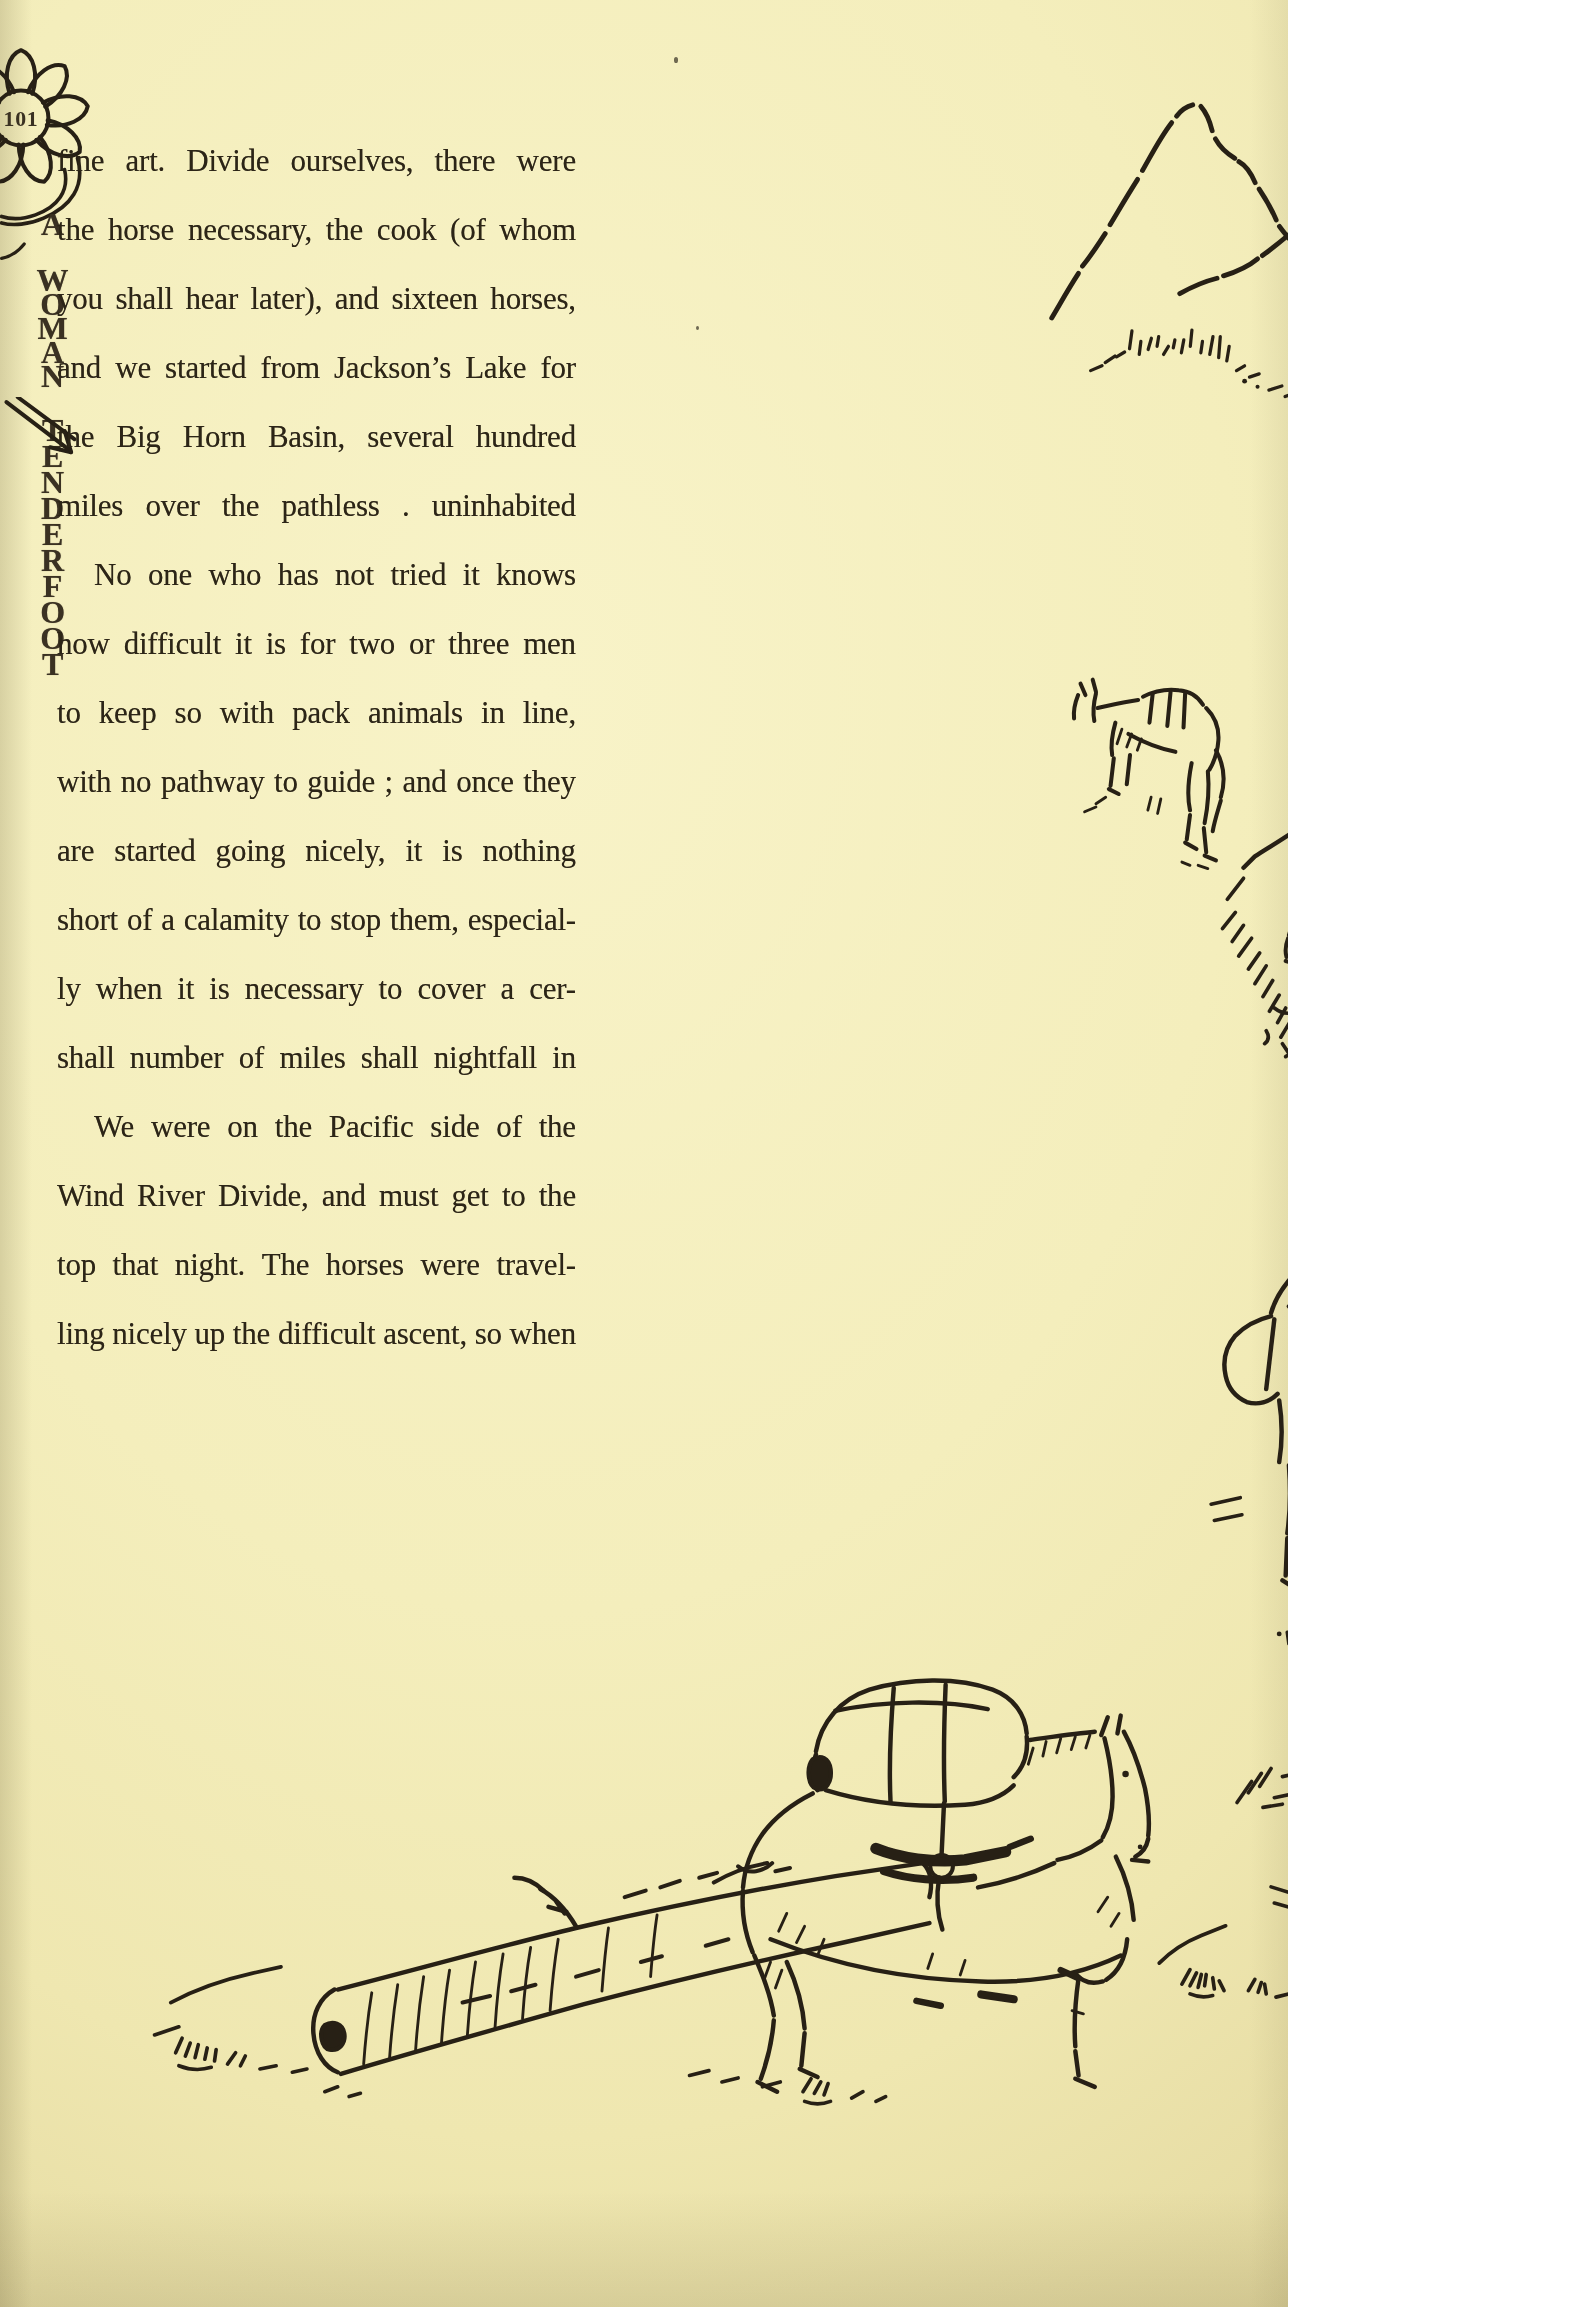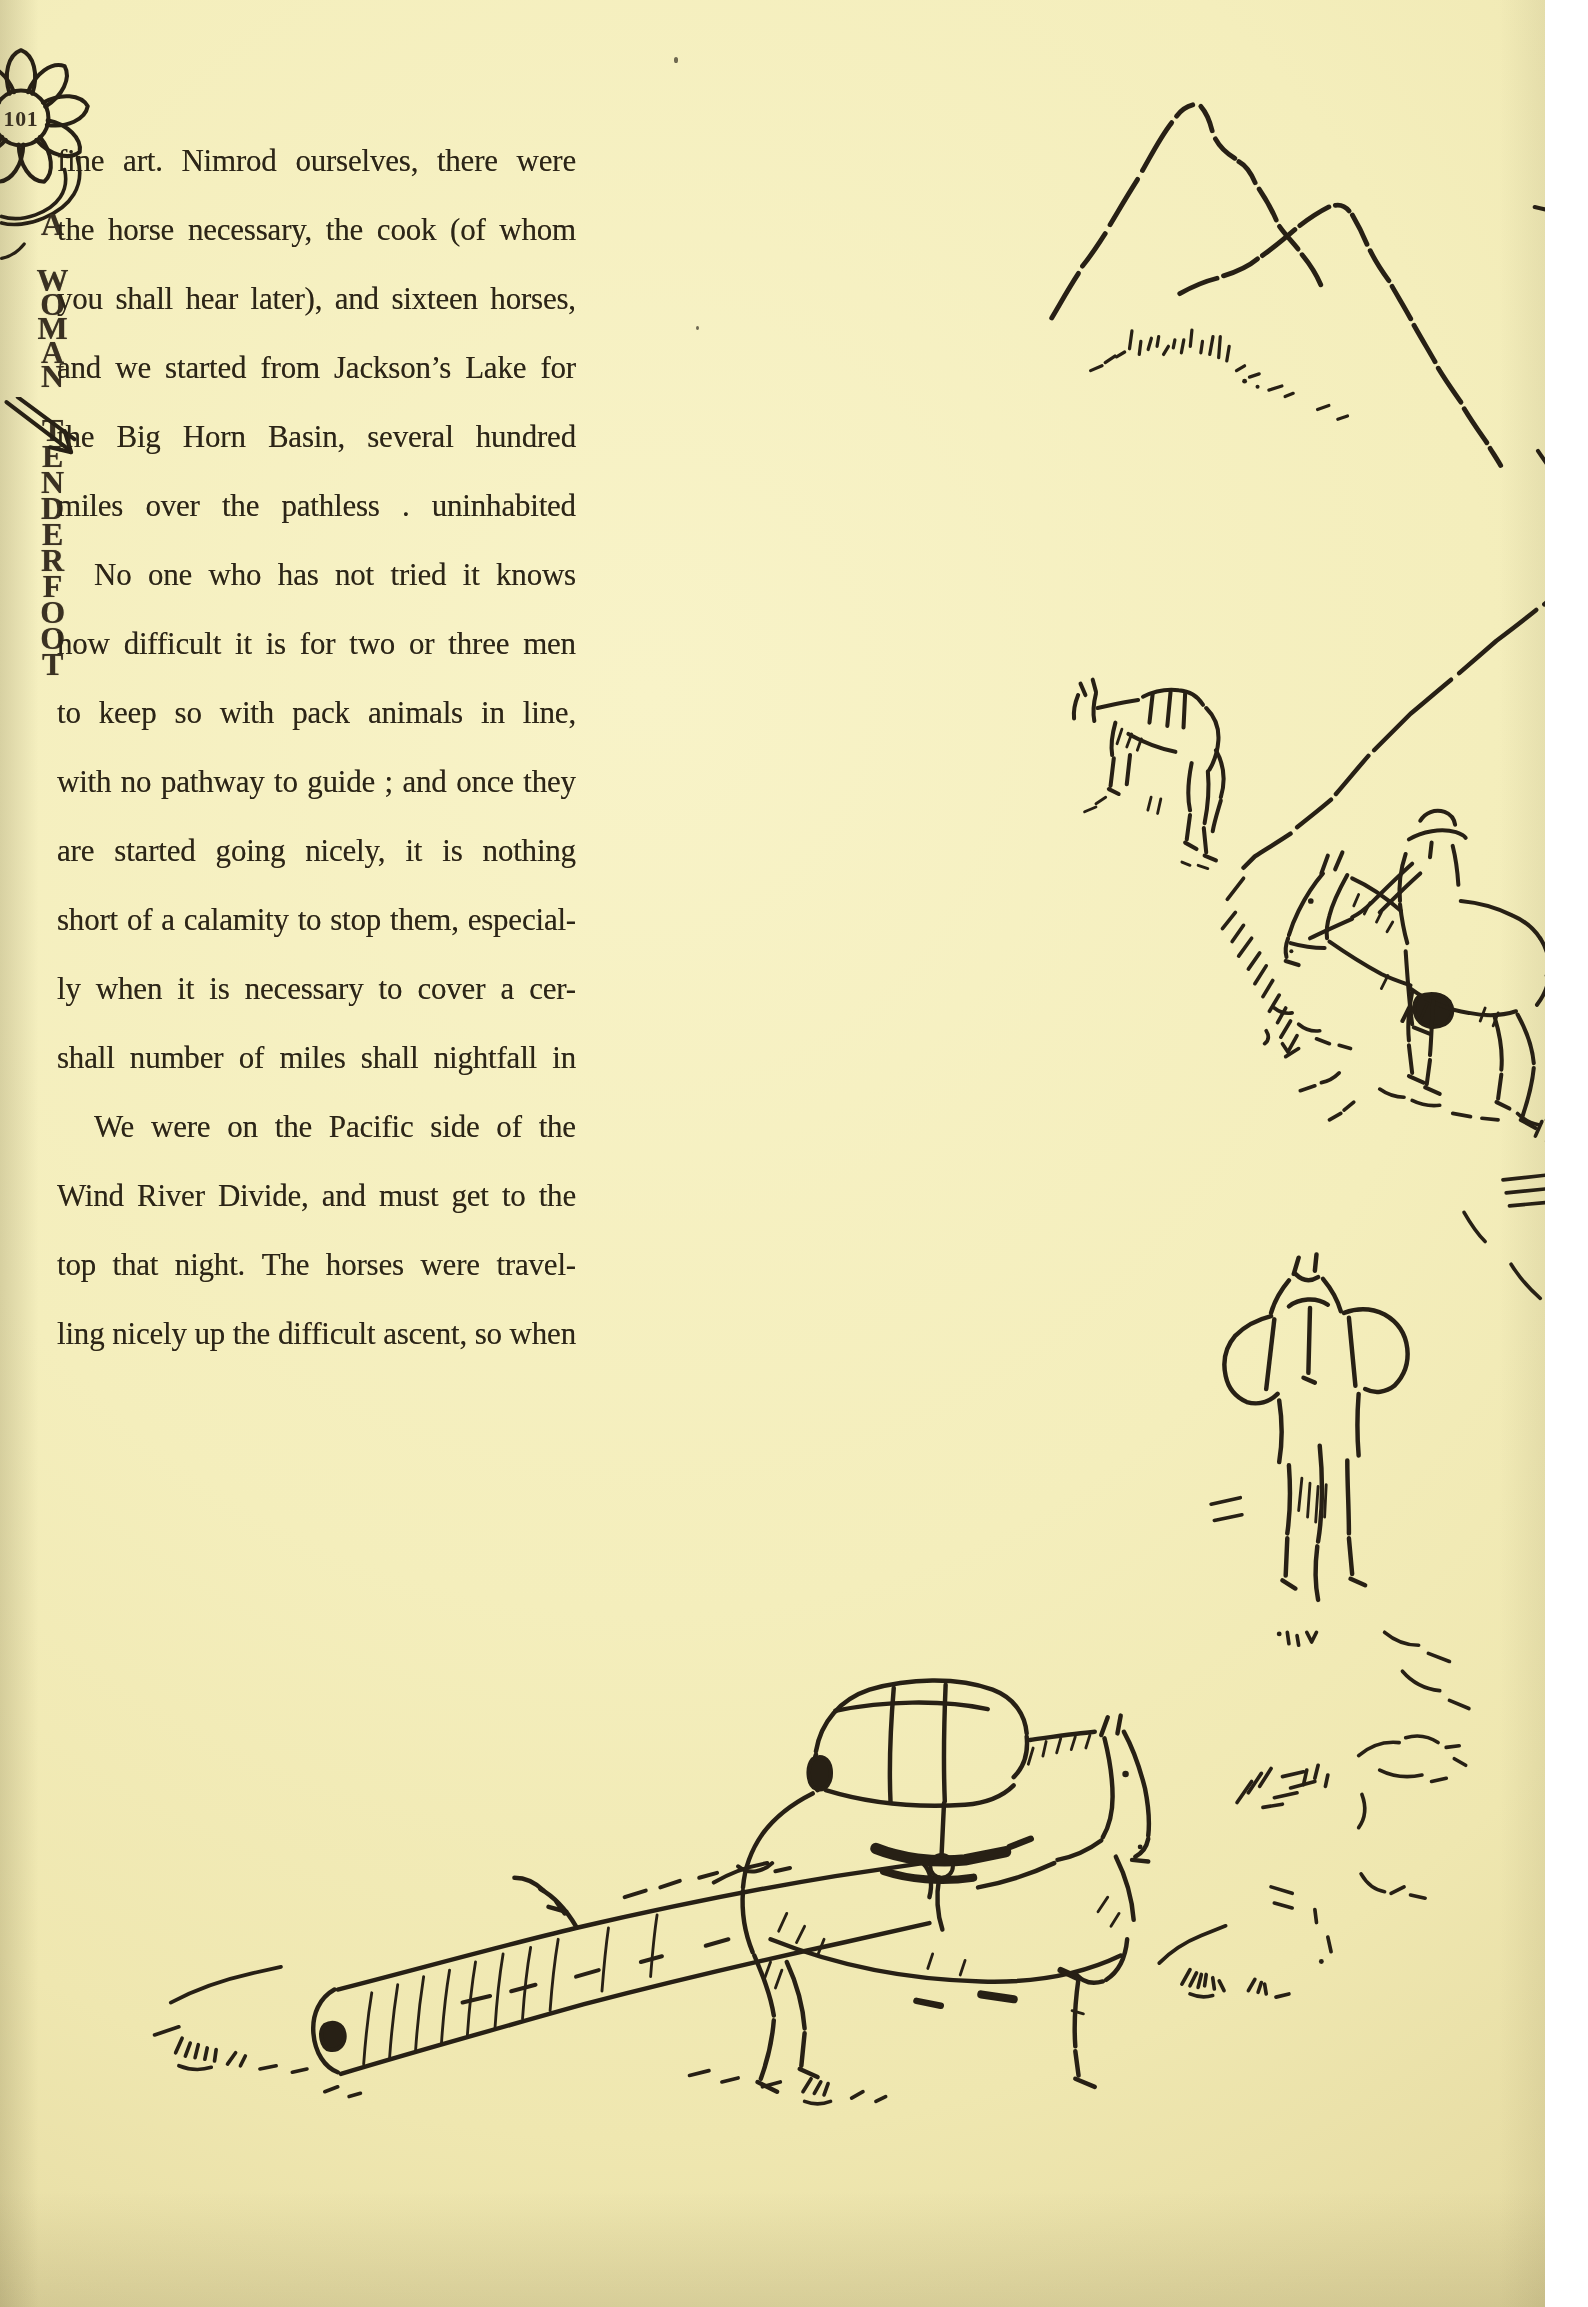--- a/index.html
+++ b/index.html
@@ -1,17 +1,17 @@
 <!DOCTYPE html>
 <html style="--paper: #f4eebc; --ink-text: #2c2517; --ink-draw: #272015; --title-ink: #3a3122;font-size:13px"><head>
 <meta charset="utf-8">
 <style>
   html,body{margin:0;padding:0;}
   body{width:1589px;height:2307px;overflow:hidden;font-family:"Liberation Serif","DejaVu Serif",serif;}
-  .page{position:relative;width:1545px;height:2307px;overflow:hidden;
+  .page{position:relative;width:1288px;height:2307px;overflow:hidden;
     background:radial-gradient(ellipse 130% 95% at 42% 30%, #f8f3c8 0%, #f4eebc 42%, #efe7b0 66%, #e4d9a0 86%, #d2c78e 100%);}
   .page::before{content:"";position:absolute;inset:0;pointer-events:none;
     background:linear-gradient(90deg, rgba(110,100,60,.22), rgba(110,100,60,0) 2.5%),
                linear-gradient(0deg, rgba(110,100,60,.16), rgba(110,100,60,0) 5%),
                linear-gradient(270deg, rgba(110,100,60,.10), rgba(110,100,60,0) 3%);}
   svg{position:absolute;}
   svg path, svg circle, svg line{vector-effect:none;}
   .ink{stroke:var(--ink-draw,#272015);fill:none;stroke-linecap:round;stroke-linejoin:round;}
   .vword{position:absolute;left:27.6px;width:50px;text-align:center;color:var(--title-ink,#3a3122);
     font-weight:bold;font-size:32px;text-shadow:0 0 0.8px rgba(58,49,34,.6);}
@@ -82,21 +82,21 @@
       <path d="M22,0 L92,52"></path>
       <path d="M88,68 L62,62"></path>
       <path d="M88,68 L80,42"></path>
     </g>
   </svg>
 
   <div class="textblock">
       <div class="tline just">
         <span>fine</span>
         <span>art.</span>
-        <span>Nimrod</span>
+        <span>Divide</span>
         <span>ourselves,</span>
         <span>there</span>
         <span>were</span>
       </div>
       <div class="tline just">
         <span>the</span>
         <span>horse</span>
         <span>necessary,</span>
         <span>the</span>
         <span>cook</span>

